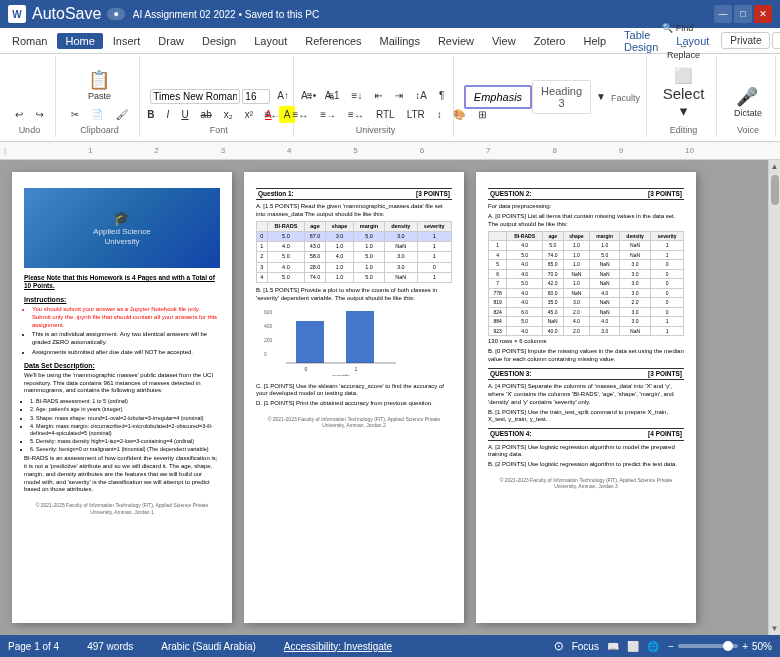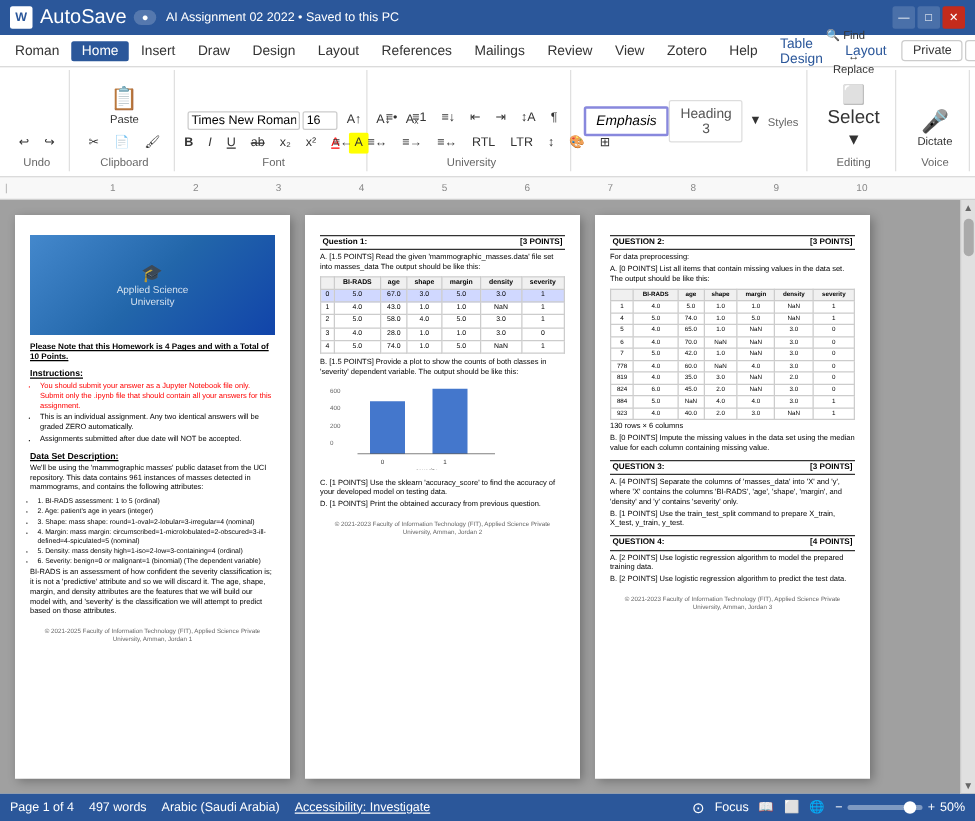--- a/index.html
+++ b/index.html
@@ -166,21 +166,21 @@
       height: 22px;
       background: #2b579a;
       display: flex;
       align-items: center;
       padding: 0 8px;
       color: white;
       font-size: 10px;
       gap: 12px;
       justify-content: space-between;
     }
-    .status-left { display: flex; gap: 12px; align-items: center; }
+    .status-left { display: flex; gap: 28px; align-items: center; }
     .status-right { display: flex; gap: 8px; align-items: center; }
     .status-icon { font-size: 12px; cursor: pointer; }
     .zoom-control { display: flex; align-items: center; gap: 4px; }
     .zoom-slider { width: 60px; height: 4px; background: rgba(255,255,255,0.4); border-radius: 2px; cursor: pointer; }
     .zoom-thumb { width: 10px; height: 10px; background: white; border-radius: 50%; margin-top: -3px; margin-left: 75%; cursor: pointer; }
     .vertical-scroll { width: 12px; background: #e0e0e0; border-left: 1px solid #ccc; display: flex; flex-direction: column; align-items: center; padding: 2px 0; }
     .scroll-thumb { width: 8px; height: 30px; background: #aaa; border-radius: 4px; margin: 4px 0; }
   </style>
 </head>
 <body>
@@ -285,21 +285,21 @@
       <button class="r-btn">🎨</button>
       <button class="r-btn">⊞</button>
     </div>
     <span class="ribbon-group-label">University</span>
   </div>
 
   <div class="styles-area">
     <button class="style-btn style-emphasis">Emphasis</button>
     <button class="style-btn style-heading3">Heading 3</button>
     <button class="r-btn">▼</button>
-    <span class="ribbon-group-label">Styles</span>
+    <span class="ribbon-group-label">Faculty</span>
   </div>
 
   <div class="ribbon-group">
     <div class="ribbon-row" style="flex-direction:column;align-items:flex-start;gap:1px;">
       <button class="r-btn" style="font-size:9px;">🔍 <span>Find</span></button>
       <button class="r-btn" style="font-size:9px;">↔ <span>Replace</span></button>
       <button class="r-btn" style="font-size:15px;">⬜ <span>Select</span> ▾</button>
     </div>
     <span class="ribbon-group-label">Editing</span>
   </div>

